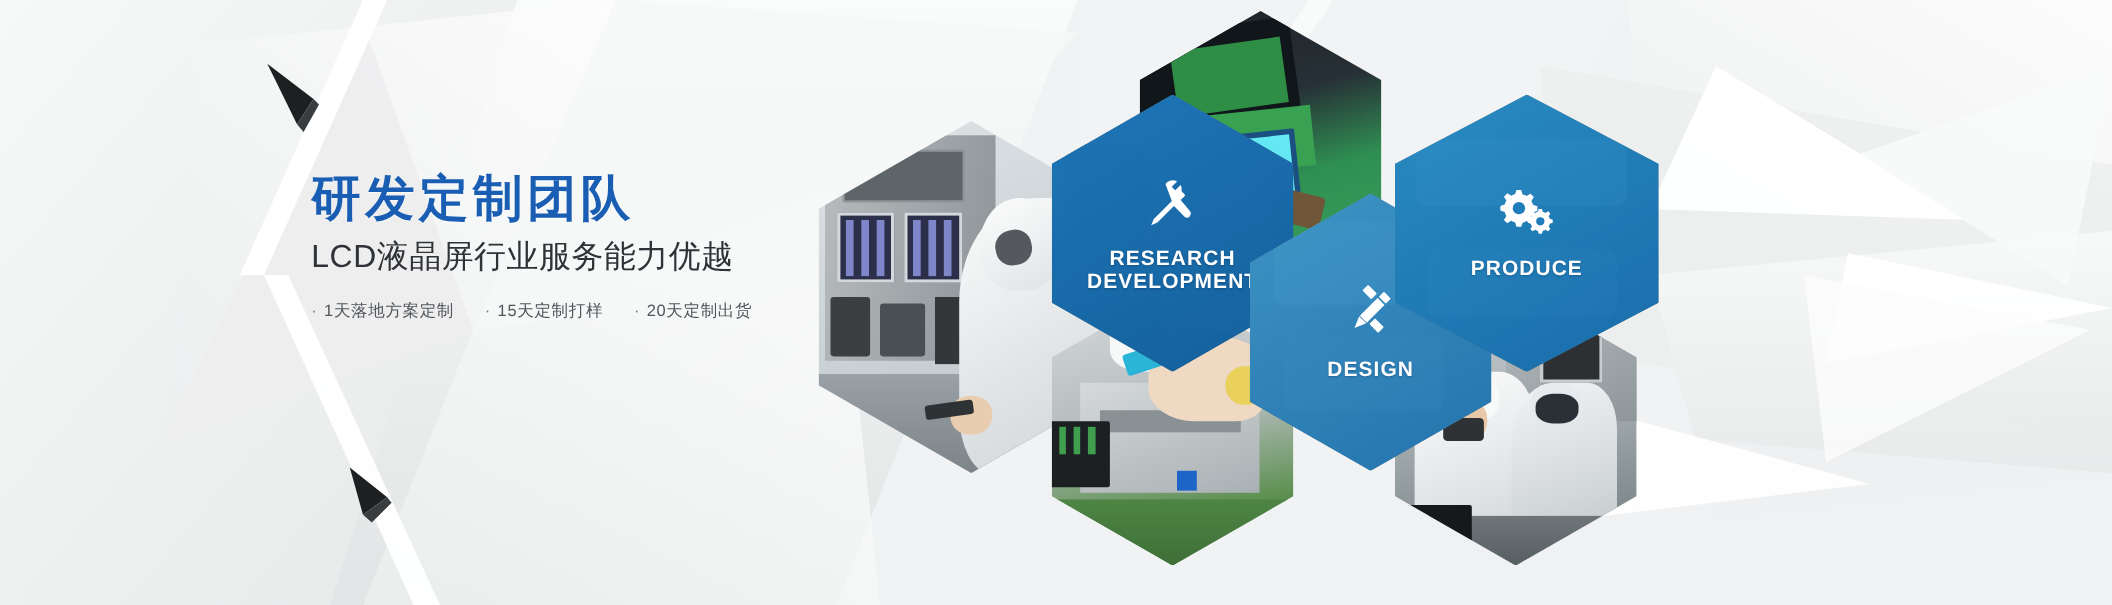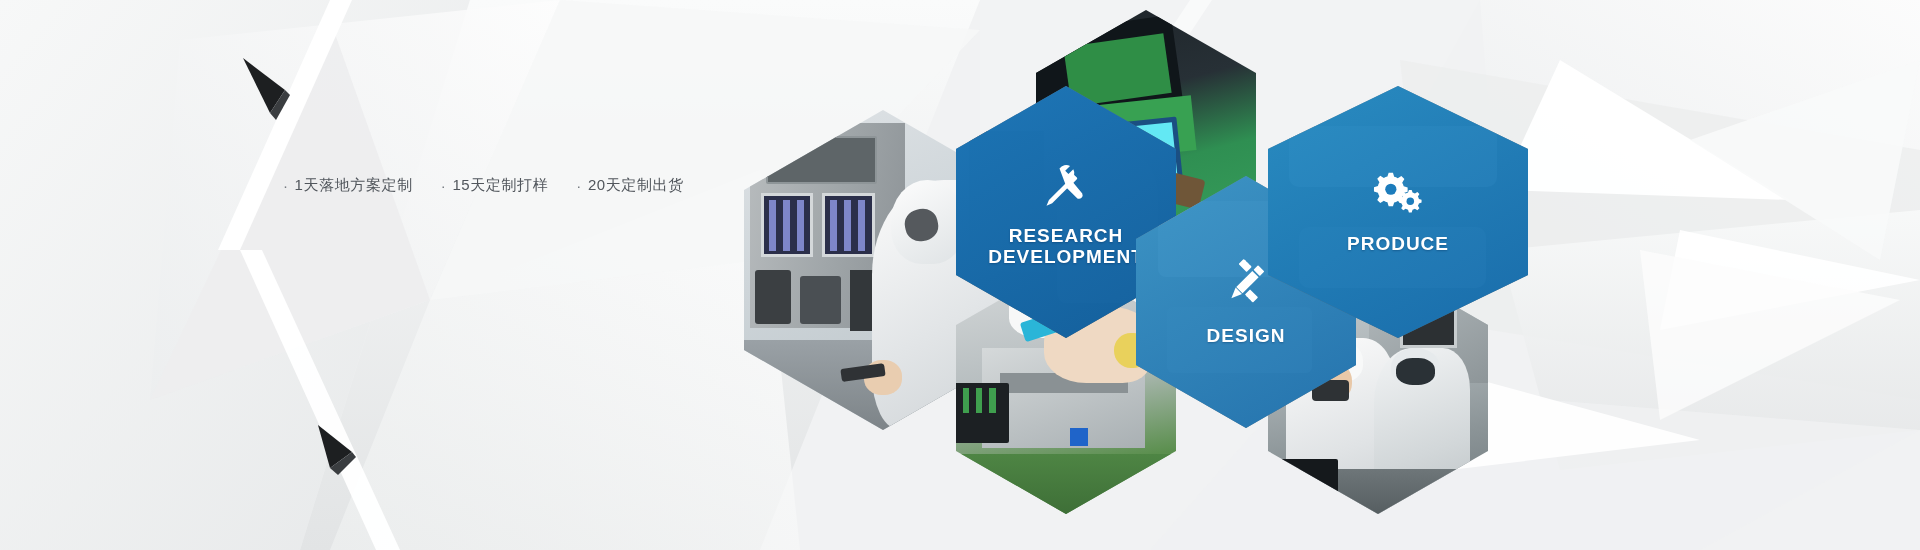--- a/index.html
+++ b/index.html
@@ -198,20 +198,22 @@
     <polygon points="240,250 262,250 400,550 376,550" fill="#ffffff" opacity=".95"></polygon>
     <polygon points="1190,0 1212,0 1000,320 978,320" fill="#ffffff" opacity=".55"></polygon>
 
     <polygon points="243,58 285,90 270,113" fill="#1d1f21"></polygon>
     <polygon points="270,113 285,90 290,95 276,120" fill="#3a3d40"></polygon>
     <polygon points="318,425 352,452 330,468" fill="#1d1f21"></polygon>
     <polygon points="330,468 352,452 356,457 338,475" fill="#3a3d40"></polygon>
   </svg>
 
   <div class="text-block">
+    <div class="headline">研发定制团队</div>
+    <div class="subline">LCD液晶屏行业服务能力优越</div>
     <div class="features">
       <span class="feature-item">
         <span class="feature-dot">·</span>
         <span>1天落地方案定制</span>
       </span>
       <span class="feature-gap"></span>
       <span class="feature-item">
         <span class="feature-dot">·</span>
         <span>15天定制打样</span>
       </span>
@@ -350,21 +352,21 @@
               <rect x="43.5" y="38.5" width="1.8" height="4.5"></rect>
               <rect x="47.5" y="38.5" width="1.8" height="4.5"></rect>
               <rect x="51.5" y="38.5" width="1.8" height="4.5"></rect>
             </g>
           </svg>
         </span>
         <span class="hex-title">DESIGN</span>
       </div>
     </div>
 
-    <div class="hex" id="hex-produce" style="left:608px; top:86px; width:260px; height:252px;padding-left:36px;">
+    <div class="hex" id="hex-produce" style="left:608px; top:86px; width:240px; height:252px;padding-left:36px;">
       <div class="ph">
         <span style="inset:0;background:linear-gradient(160deg,#7f8d97,#4a5b66);"></span>
         <span style="left:8%;top:16%;width:80%;height:24%;background:#8d9ba5;border-radius:10px;"></span>
         <span style="left:12%;top:56%;width:72%;height:24%;background:#76848f;border-radius:10px;"></span>
       </div>
       <div class="tint-mid"></div>
       <div class="hex-label">
         <span class="hex-icon">
           <svg width="56" height="48" viewBox="0 0 72 60" fill="#ffffff">
 

